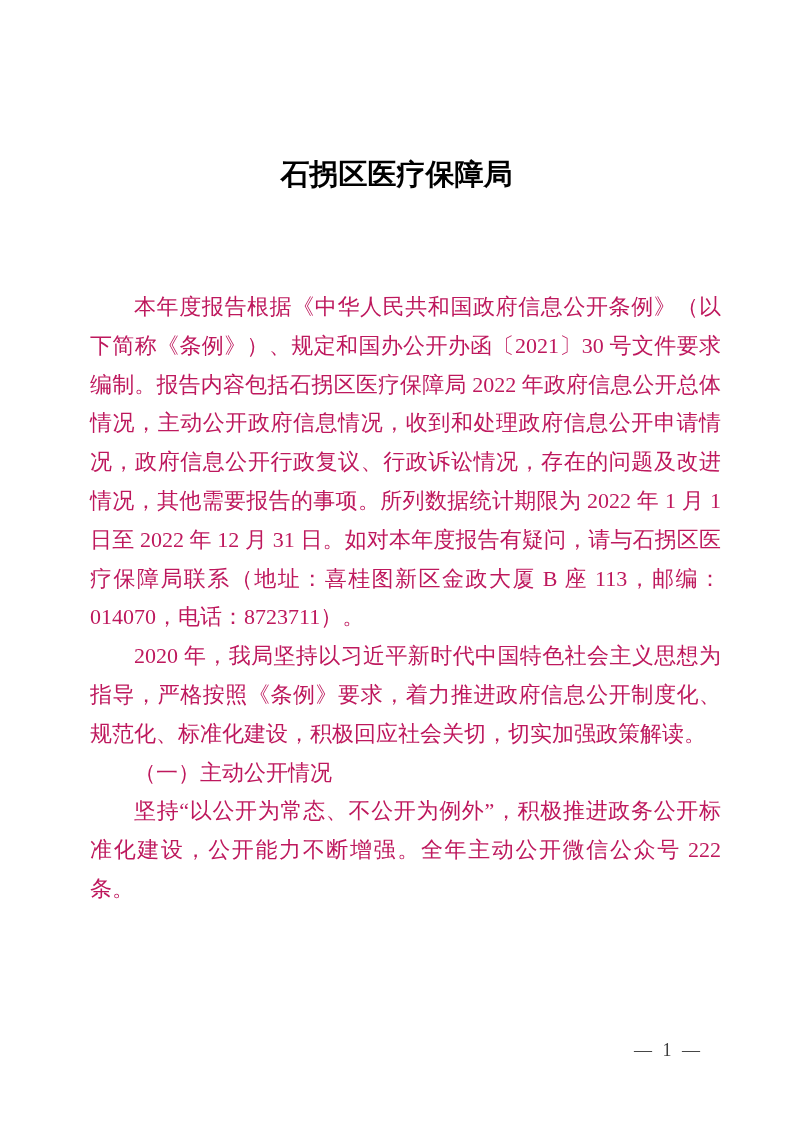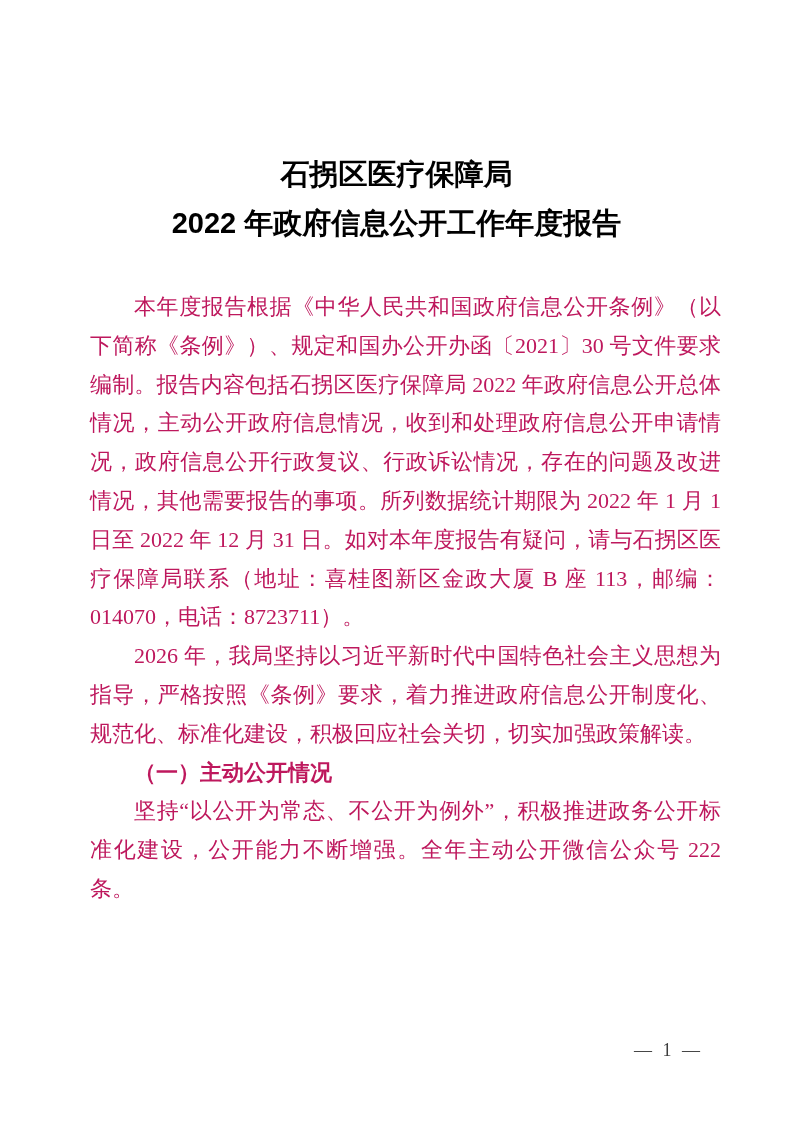--- a/index.html
+++ b/index.html
@@ -42,21 +42,21 @@
     margin: 0;
     padding: 0;
     text-indent: 2em;
   }
   .section-heading {
     font-family: "Liberation Sans", "DejaVu Sans", sans-serif;
     font-weight: bold;
   }
   .sub-heading {
     font-family: "Liberation Serif", "DejaVu Serif", serif;
-    font-weight: bold;
+    font-weight: normal;
   }
   .page-number {
     position: absolute;
     top: 1040px;
     left: 0;
     width: 793px;
     box-sizing: border-box;
     padding-right: 90px;
     text-align: right;
     font-size: 18px;
@@ -65,25 +65,24 @@
     font-family: "Liberation Serif", "DejaVu Serif", serif;
   }
 </style>
 </head>
 <body>
 
 <div class="page">
 
   <div class="titles">
     <div>石拐区医疗保障局</div>
-    <div>2022 年政府信息公开工作年度报告</div>
   </div>
 
   <div class="doc-body">
     <p>本年度报告根据《中华人民共和国政府信息公开条例》（以下简称《条例》）、规定和国办公开办函〔2021〕30 号文件要求编制。报告内容包括石拐区医疗保障局 2022 年政府信息公开总体情况，主动公开政府信息情况，收到和处理政府信息公开申请情况，政府信息公开行政复议、行政诉讼情况，存在的问题及改进情况，其他需要报告的事项。所列数据统计期限为 2022 年 1 月 1 日至 2022 年 12 月 31 日。如对本年度报告有疑问，请与石拐区医疗保障局联系（地址：喜桂图新区金政大厦 B 座 113，邮编：014070，电话：8723711）。</p>
-    <p>2026 年，我局坚持以习近平新时代中国特色社会主义思想为指导，严格按照《条例》要求，着力推进政府信息公开制度化、规范化、标准化建设，积极回应社会关切，切实加强政策解读。</p>
+    <p>2020 年，我局坚持以习近平新时代中国特色社会主义思想为指导，严格按照《条例》要求，着力推进政府信息公开制度化、规范化、标准化建设，积极回应社会关切，切实加强政策解读。</p>
     <p class="sub-heading">（一）主动公开情况</p>
     <p>坚持“以公开为常态、不公开为例外”，积极推进政务公开标准化建设，公开能力不断增强。全年主动公开微信公众号 222 条。</p>
   </div>
 
   <div class="page-number">— 1 —</div>
 
 </div>
 
 </body></html>

